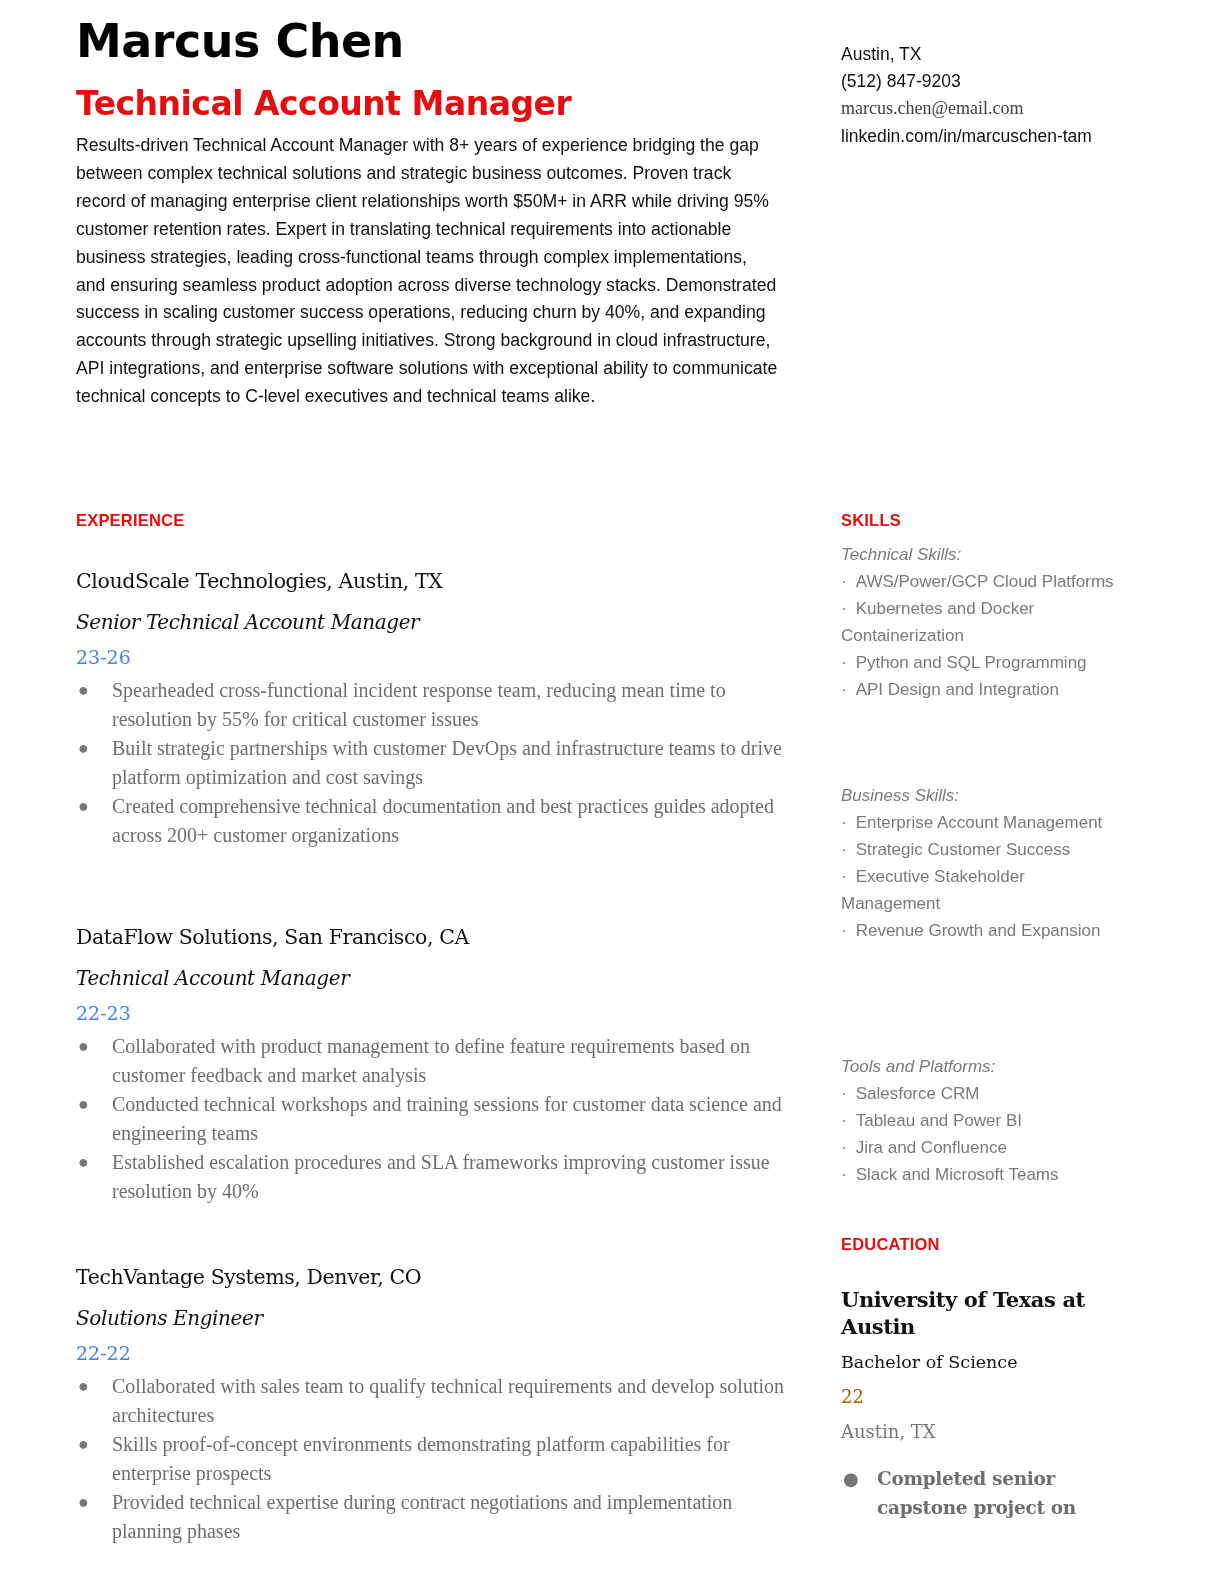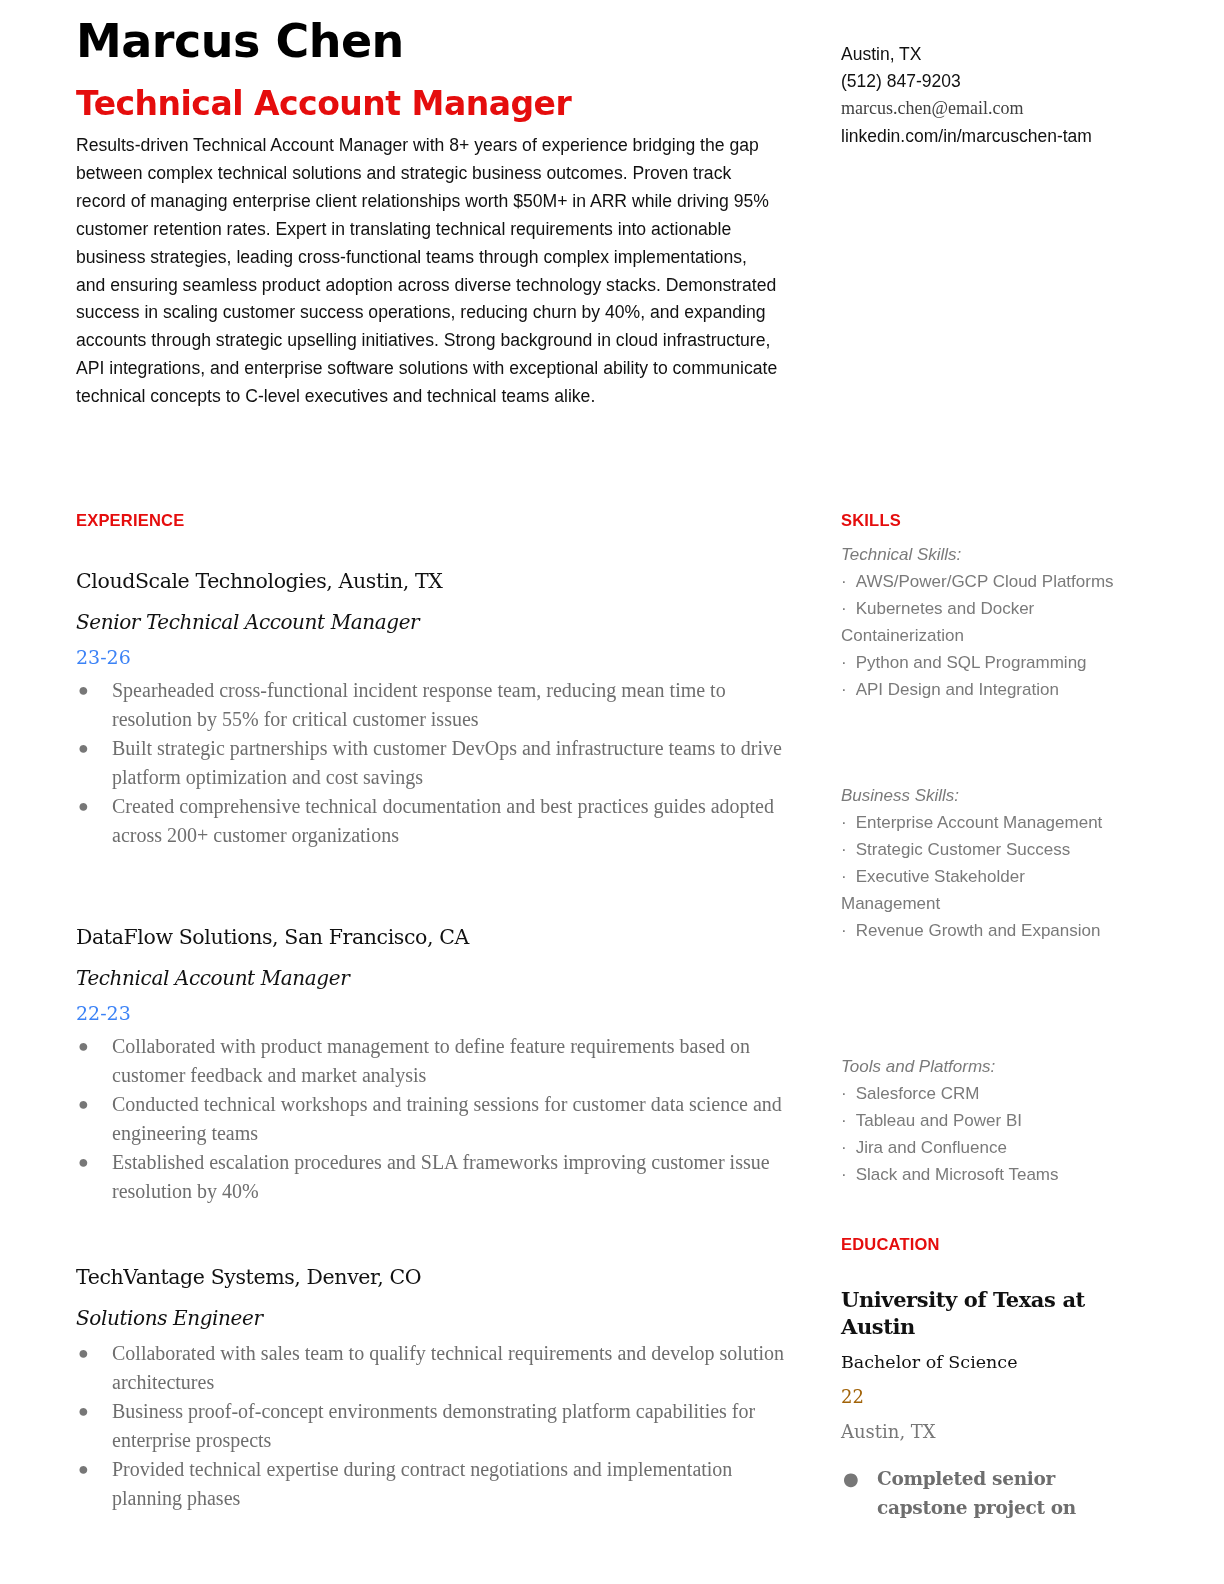--- a/index.html
+++ b/index.html
@@ -89,23 +89,24 @@
       <ul class="bullets">
         <li><span class="dot">●</span><span>Collaborated with product management to define feature requirements based on customer feedback and market analysis</span></li>
         <li><span class="dot">●</span><span>Conducted technical workshops and training sessions for customer data science and engineering teams</span></li>
         <li><span class="dot">●</span><span>Established escalation procedures and SLA frameworks improving customer issue resolution by 40%</span></li>
       </ul>
     </div>
 
     <div class="job" style="top:1263px;">
       <div class="company">TechVantage Systems, Denver, CO</div>
       <div class="title">Solutions Engineer</div>
+      <div class="dates">22-22</div>
       <ul class="bullets">
         <li><span class="dot">●</span><span>Collaborated with sales team to qualify technical requirements and develop solution architectures</span></li>
-        <li><span class="dot">●</span><span>Business proof-of-concept environments demonstrating platform capabilities for enterprise prospects</span></li>
+        <li><span class="dot">●</span><span>Skills proof-of-concept environments demonstrating platform capabilities for enterprise prospects</span></li>
         <li><span class="dot">●</span><span>Provided technical expertise during contract negotiations and implementation planning phases</span></li>
       </ul>
     </div>
   </div>
 
   <div class="right">
     <div class="contact">
       <div>Austin, TX</div>
       <div>(512) 847-9203</div>
       <div class="email">marcus.chen@email.com</div>

